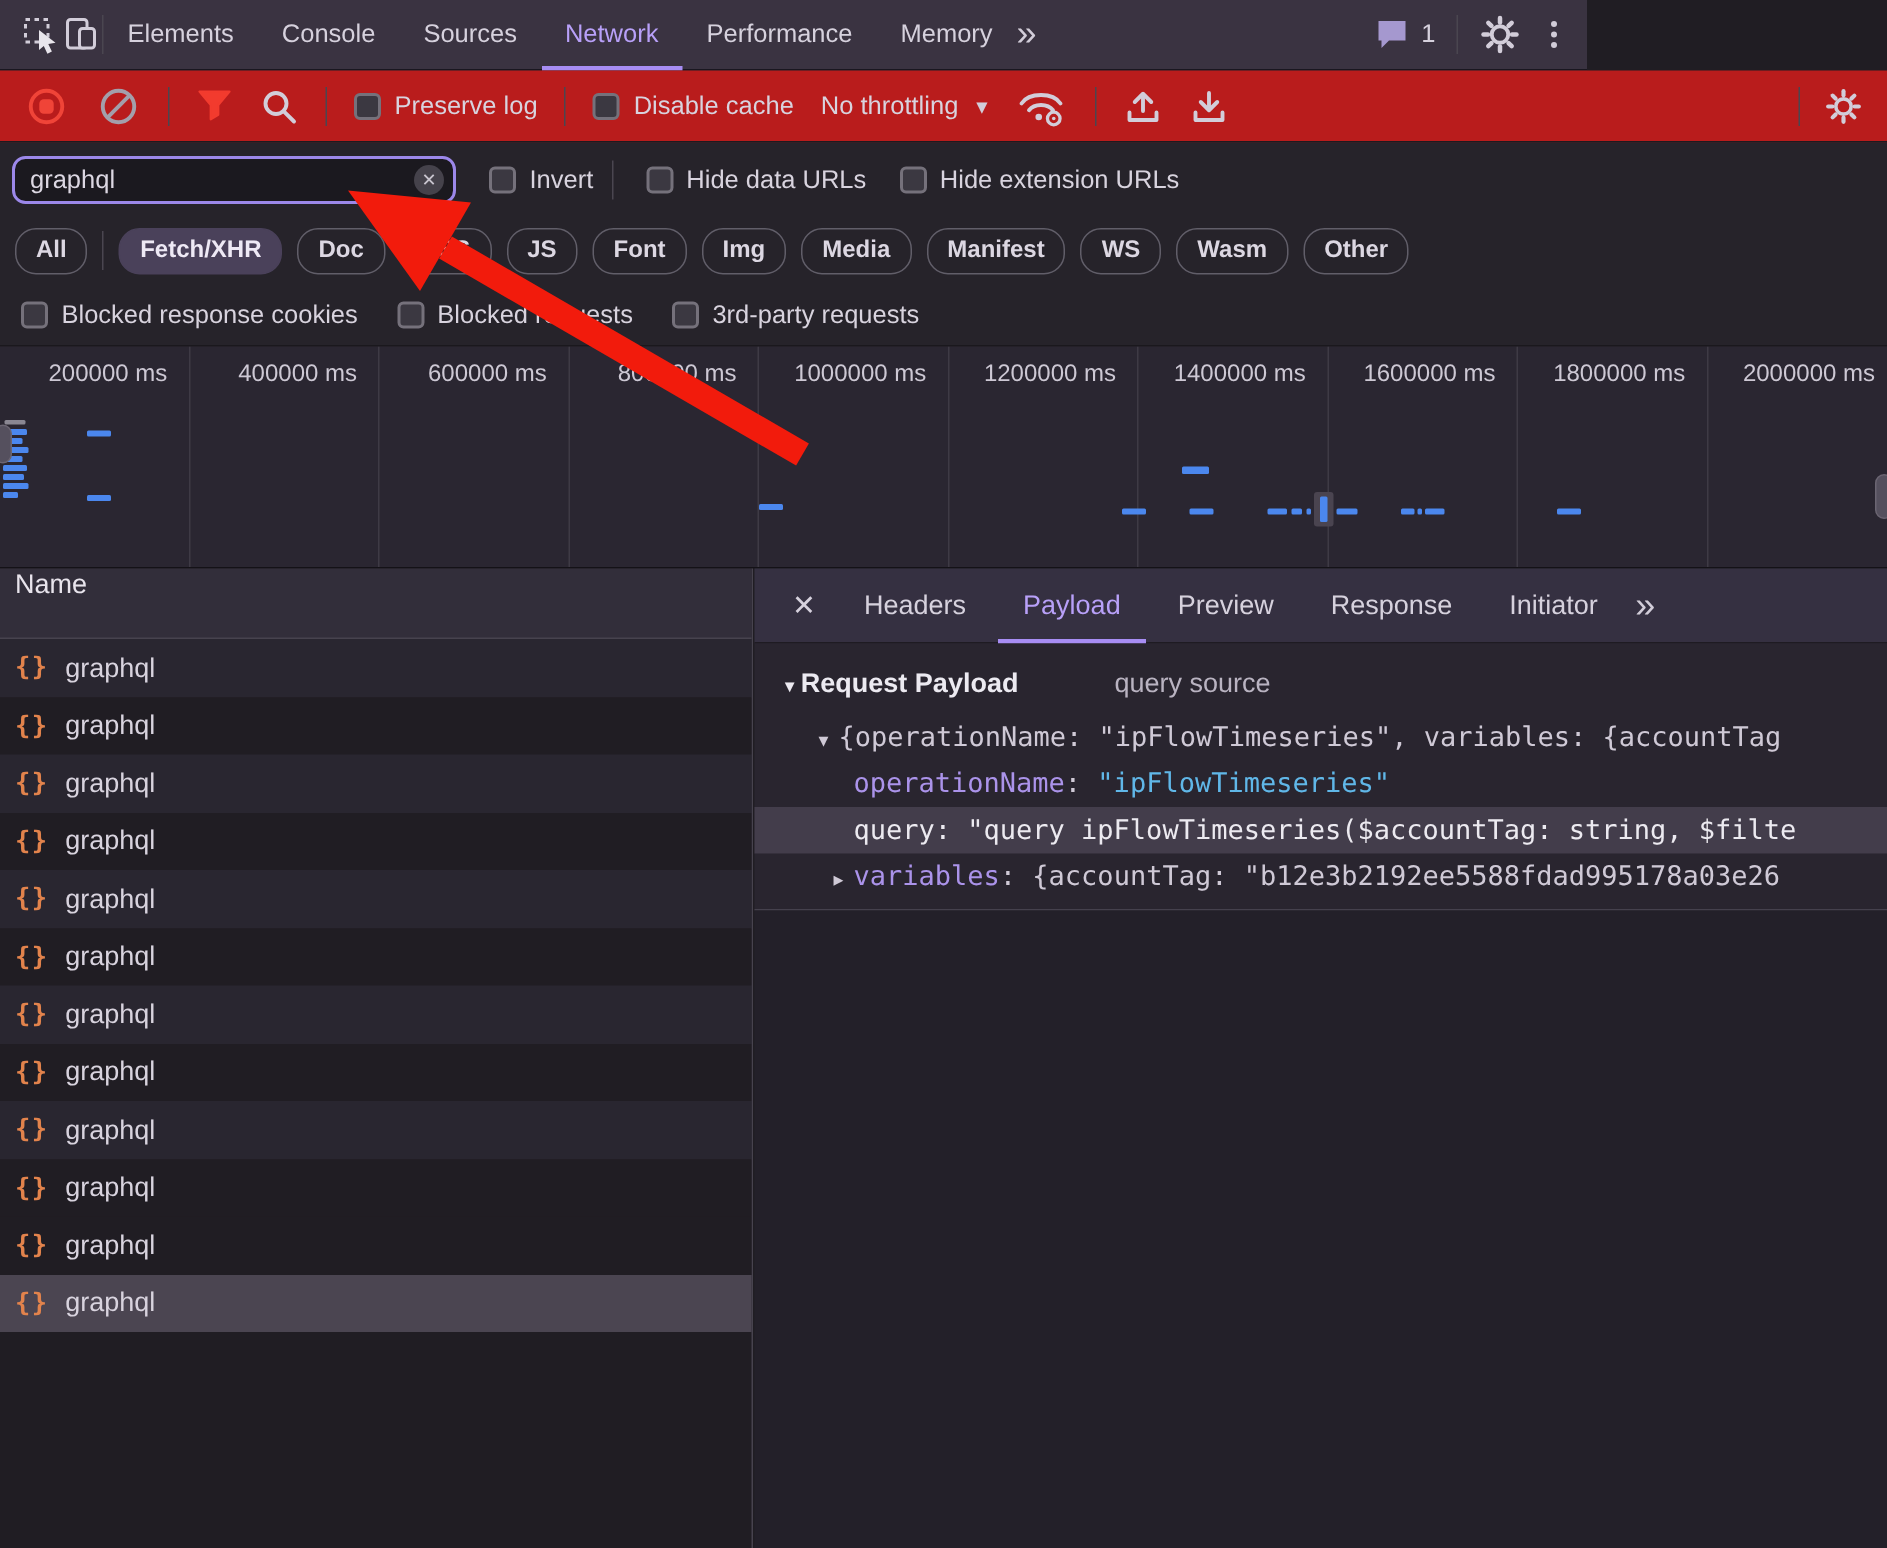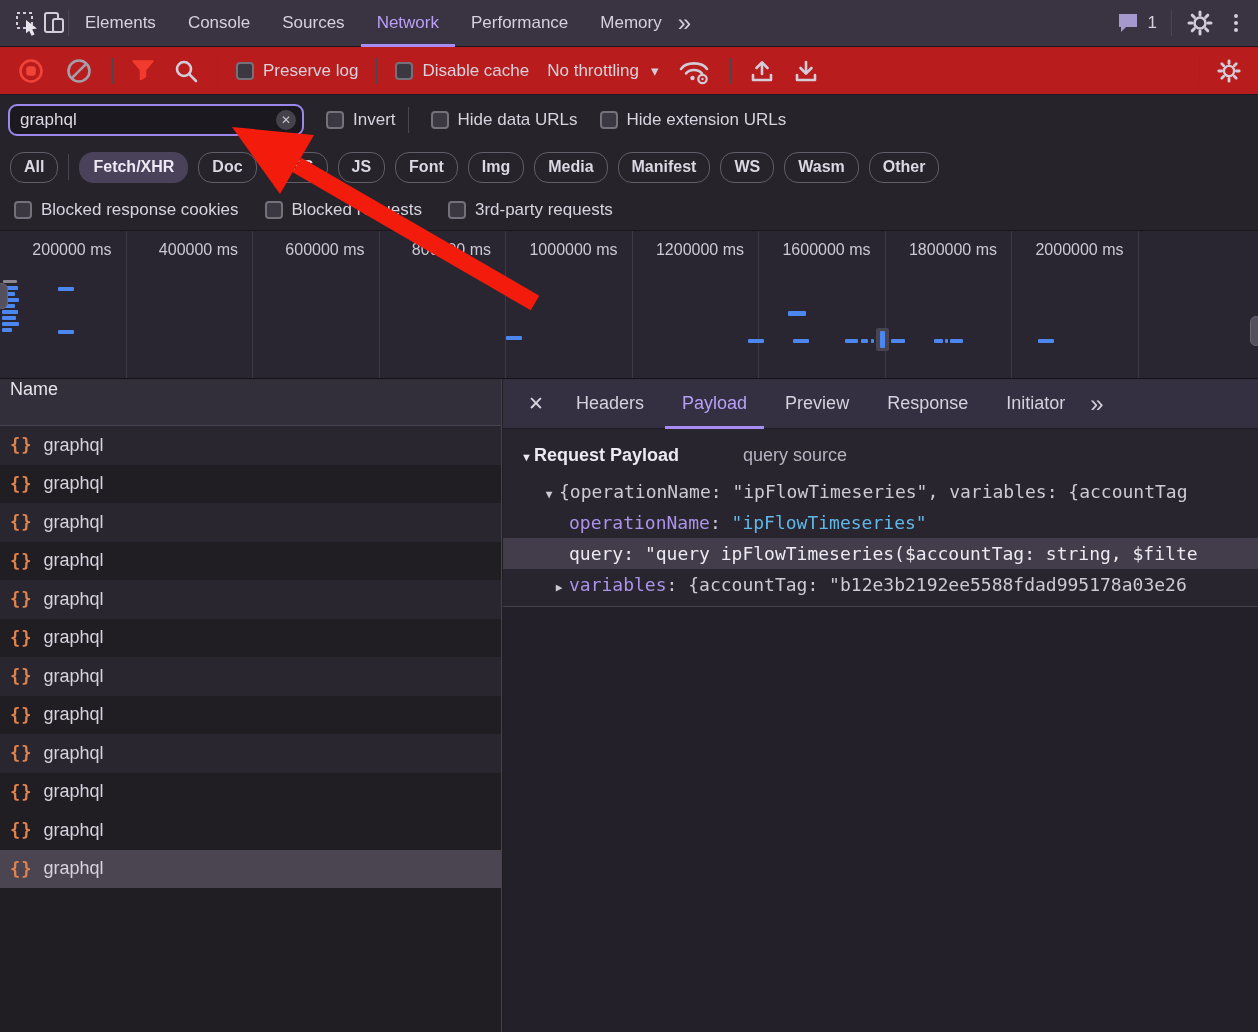--- a/index.html
+++ b/index.html
@@ -8,21 +8,21 @@
     position:relative;
     background:#201d23;
     font-family:"Liberation Sans", sans-serif;
     color:#d6d1dd;
     -webkit-font-smoothing:antialiased;
   }
   .vsep { width:1px; height:26px; background:#4a4650; flex:none; }
   svg { display:block; }
 
   
-  .tabbar{position:absolute;left:0;top:0;width:1258px;height:47px;background:#3a3341;
+  .tabbar{position:absolute;left:0;top:0;width:1058px;height:47px;background:#3a3341;
     border-bottom:1px solid #191720;display:flex;align-items:center;padding:0 14px;}
   .tabbar .tab{height:47px;display:flex;align-items:center;padding:0 16px;font-size:17px;color:#d6d1dd;cursor:default;}
   .tabbar .tab.active{color:#b8a0f8;box-shadow:inset 0 -3px 0 #a78df3;}
   .iconbtn{display:flex;align-items:center;justify-content:center;flex:none;}
   .chev{font-size:24px;color:#d2cdd9;line-height:1;}
   .tab-right{margin-left:auto;display:flex;align-items:center;gap:14px;}
   .msgcount{font-size:17px;color:#d6d1dd;margin-left:-6px;}
   .dots{display:flex;flex-direction:column;gap:3px;padding:0 6px;}
   .dots i{width:4px;height:4px;border-radius:50%;background:#d2cdd9;}
 
@@ -329,20 +329,21 @@
   </label>
 </div>
 
 <div class="timeline">
   <div class="tcol">200000 ms</div>
   <div class="tcol">400000 ms</div>
   <div class="tcol">600000 ms</div>
   <div class="tcol">800000 ms</div>
   <div class="tcol">1000000 ms</div>
   <div class="tcol">1200000 ms</div>
+  <div class="tcol">1400000 ms</div>
   <div class="tcol">1600000 ms</div>
   <div class="tcol">1800000 ms</div>
   <div class="tcol">2000000 ms</div>
 </div>
 
 <div>
   <div class="nub" style="position:absolute;left:-4px;top:283px;width:12px;height:26px;border-radius:6px;z-index:5;"></div>
   <div class="wbar gray" style="left:3px;top:280px;width:14px;height:3px;"></div>
   <div class="wbar" style="left:2px;top:286px;width:16px;height:4px;"></div>
   <div class="wbar" style="left:2px;top:292px;width:13px;height:4px;"></div>

